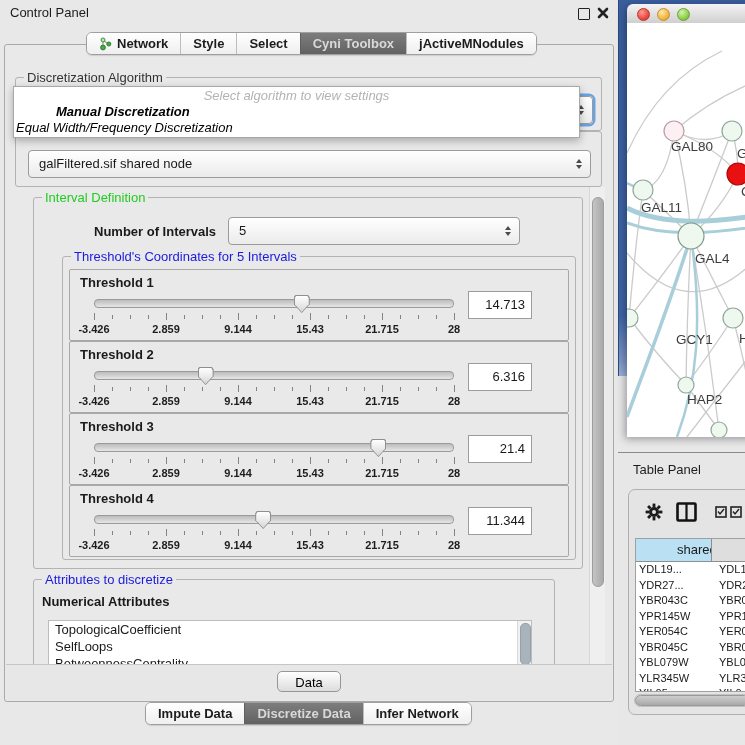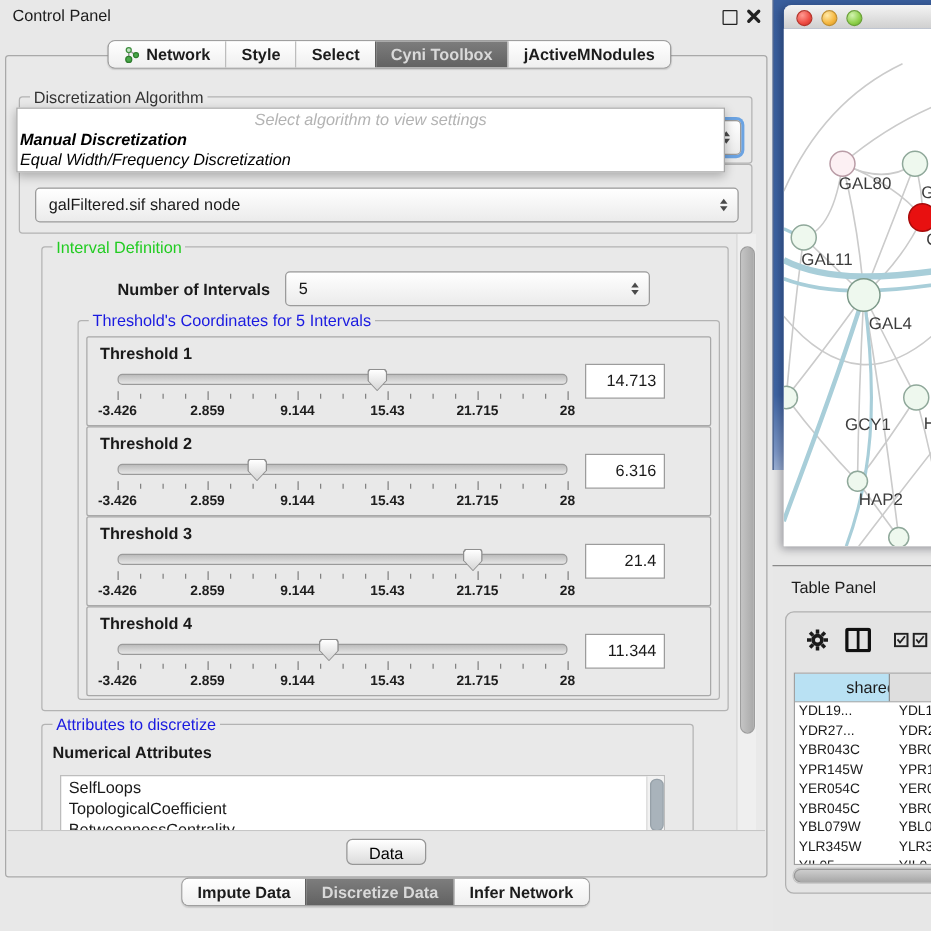--- a/index.html
+++ b/index.html
@@ -30,21 +30,21 @@
   .combo .cval{position:absolute;left:10px;right:26px;top:0;overflow:hidden;white-space:nowrap;}
   .stepper{position:absolute;right:8px;top:50%;transform:translateY(-50%);display:flex;flex-direction:column;align-items:center;gap:2px;}
   .stepper i{display:block;width:0;height:0;border-left:3.5px solid transparent;border-right:3.5px solid transparent;}
   .stepper .up{border-bottom:4px solid #4a4a4a;}
   .stepper .dn{border-top:4px solid #4a4a4a;}
   .combo.focused{box-shadow:0 0 0 2.5px #6ba3e2;}
   
   .popup{position:absolute;left:13px;top:86px;width:565px;height:50px;background:#ffffff;border:1px solid #a8a8a8;box-shadow:0 3px 8px rgba(0,0,0,.28);z-index:20;font-style:italic;}
   .popup .ph{display:block;text-align:center;color:#b3b3b3;font-size:13px;line-height:17px;}
   .popup .opt{display:block;padding-left:2px;font-size:13px;line-height:15.5px;color:#000;}
-  .popup .opt.bold{font-weight:700;}
+  .popup .opt.bold{font-weight:700;margin-left:40px;}
   
   .scroll-area{position:absolute;left:8px;top:142px;width:592px;height:478px;overflow:hidden;}
   .vscroll{position:absolute;right:0;top:0;bottom:0;width:15px;background:#efefef;border-left:1px solid #d6d6d6;}
   .vscroll .vthumb{position:absolute;left:2px;width:10px;top:10px;height:388px;border-radius:6px;background:linear-gradient(90deg,#c4c4c4,#a9a9a9);border:1px solid #9d9d9d;}
   
   .noi-label{position:absolute;left:60px;top:26px;font-weight:700;}
   
   .thresh-panel{position:absolute;left:6px;width:498px;height:70px;border:1px solid #a8a8a8;border-radius:2px;background:#e9e9e9;}
   .thresh-panel .t-label{position:absolute;left:10px;top:5px;font-weight:700;}
   .sliderzone{position:absolute;left:24px;width:360px;top:26px;height:40px;}
@@ -309,22 +309,22 @@
               </div>
             </div>
         </div>
       </div>
 
       <div class="group" style="left:20px;top:392px;width:520px;height:130px;background:#e9e9e9;">
         <span class="glabel blue">Attributes to discretize</span>
         <span class="attr-title">Numerical Attributes</span>
         <div class="attr-list">
           <div id="attr-items-host">
+              <div class="li">TopologicalCoefficient</div>
               <div class="li">SelfLoops</div>
-              <div class="li">TopologicalCoefficient</div>
               <div class="li">BetweennessCentrality</div>
             </div>
           <div class="list-vscroll">
               <div class="vthumb2"></div>
             </div>
         </div>
       </div>
 
       <div class="vscroll">
           <div class="vthumb"></div>

